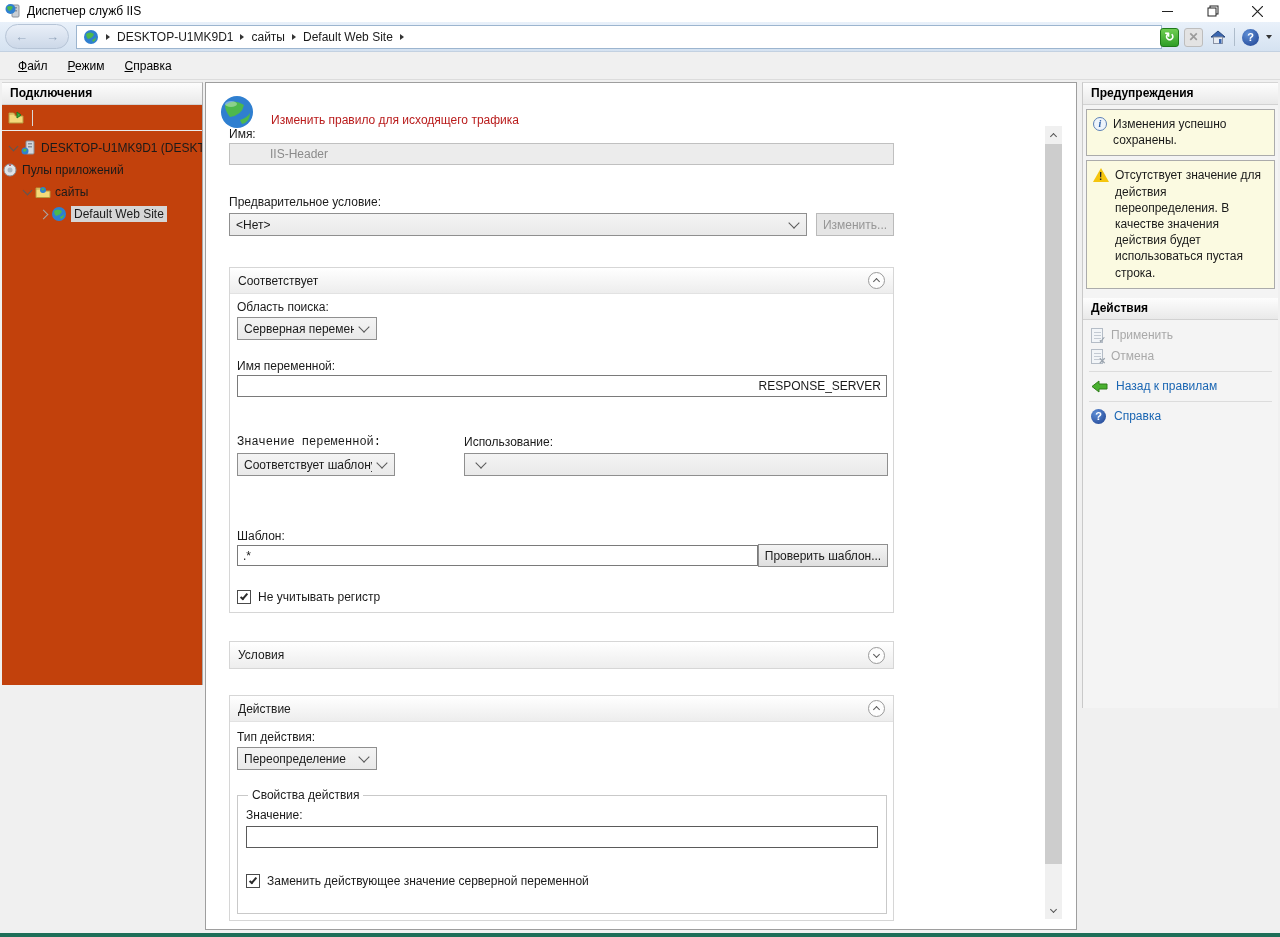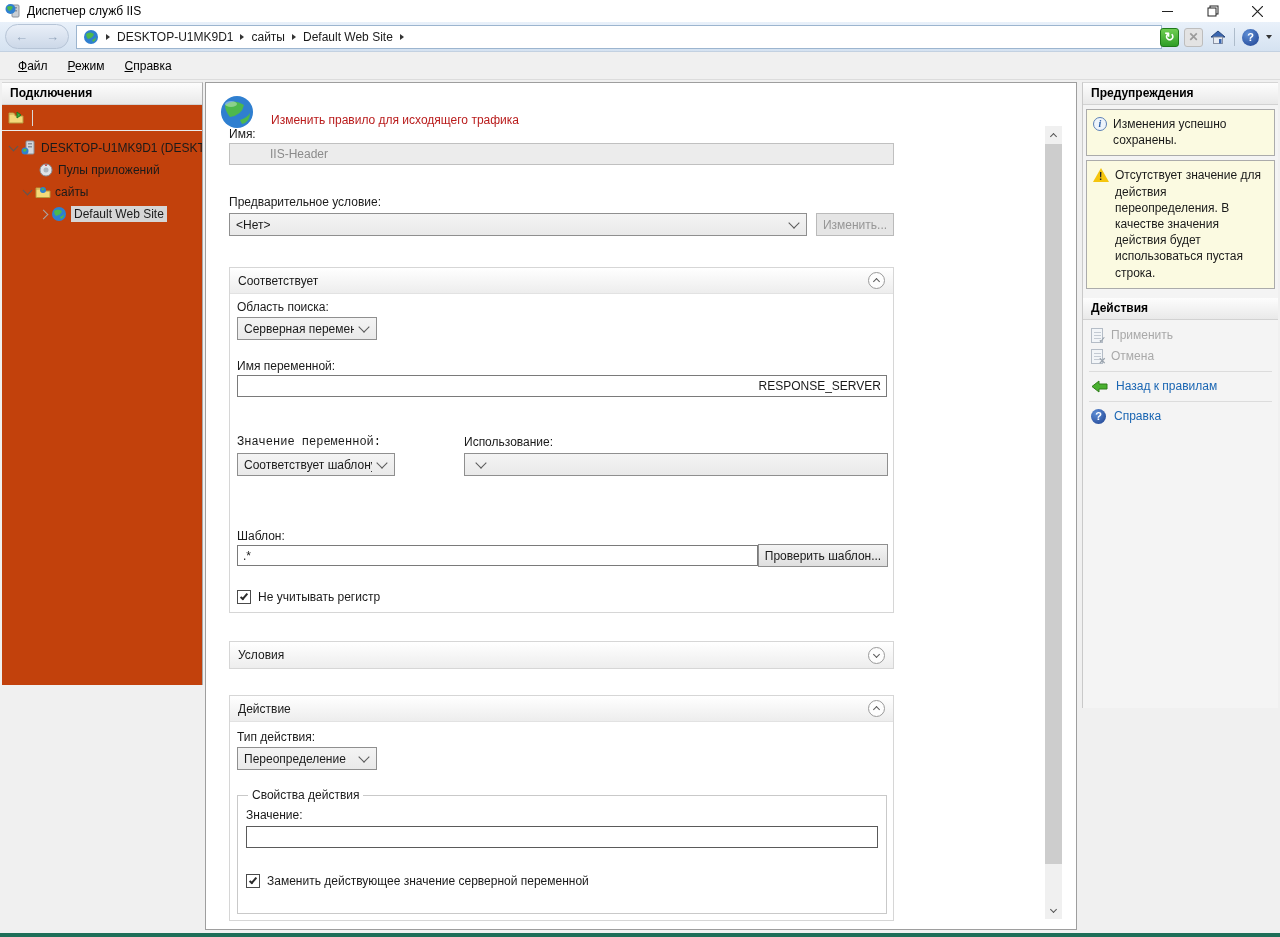--- a/index.html
+++ b/index.html
@@ -234,21 +234,21 @@
         <svg width="16" height="16" viewBox="0 0 16 16">
           <rect x="5" y="1" width="8" height="13" rx="1" fill="#d2d7dd" stroke="#8a9099"></rect>
           <rect x="7" y="3" width="4" height="1.5" fill="#8a9099"></rect>
           <rect x="7" y="6" width="4" height="1.5" fill="#8a9099"></rect>
           <circle cx="4" cy="11" r="3.5" fill="#2f7fd0"></circle>
           <path d="M2 9.5 Q4 8 6 9.5 Q5 11.5 3 12 Q2 11 2 9.5Z" fill="#4db84d"></path>
         </svg>
       </span>
       <span class="tree-label">DESKTOP-U1MK9D1 (DESKTOP</span>
     </div>
-    <div class="tree-row" style="padding-left:36px;">
+    <div class="tree-row" style="">
       <span class="ic16">
         <svg width="16" height="16" viewBox="0 0 16 16">
           <circle cx="8" cy="8" r="6" fill="#dfe3e8" stroke="#8a9099"></circle>
           <circle cx="8" cy="8" r="2.5" fill="#aeb6bf"></circle>
           <path d="M8 1 L9 4 L7 4Z" fill="#c23b3b"></path>
         </svg>
       </span>
       <span class="tree-label">Пулы приложений</span>
     </div>
     <div class="tree-row" style="padding-left:22px;">

